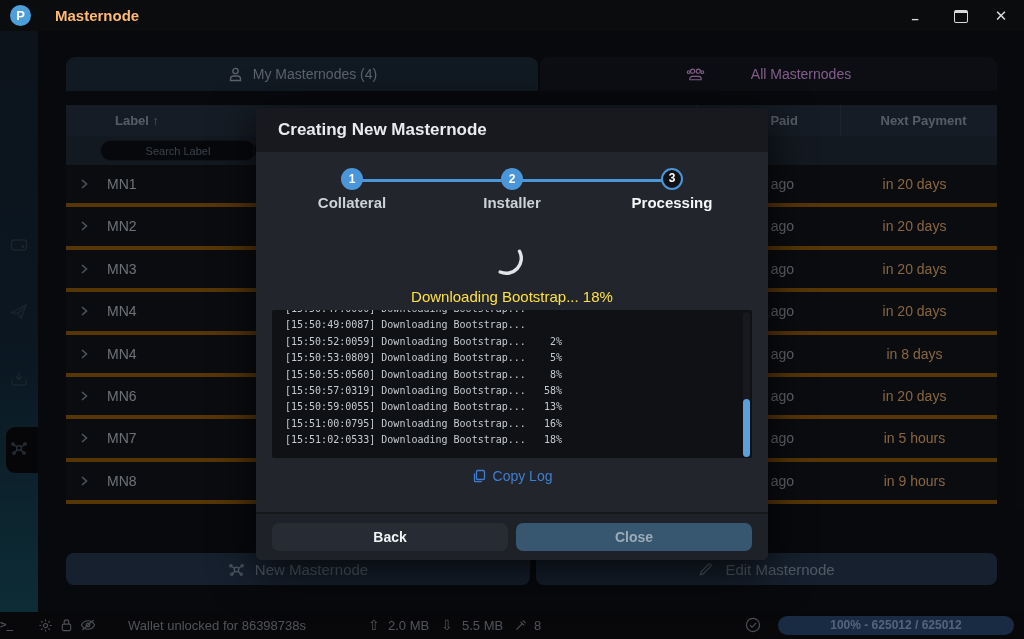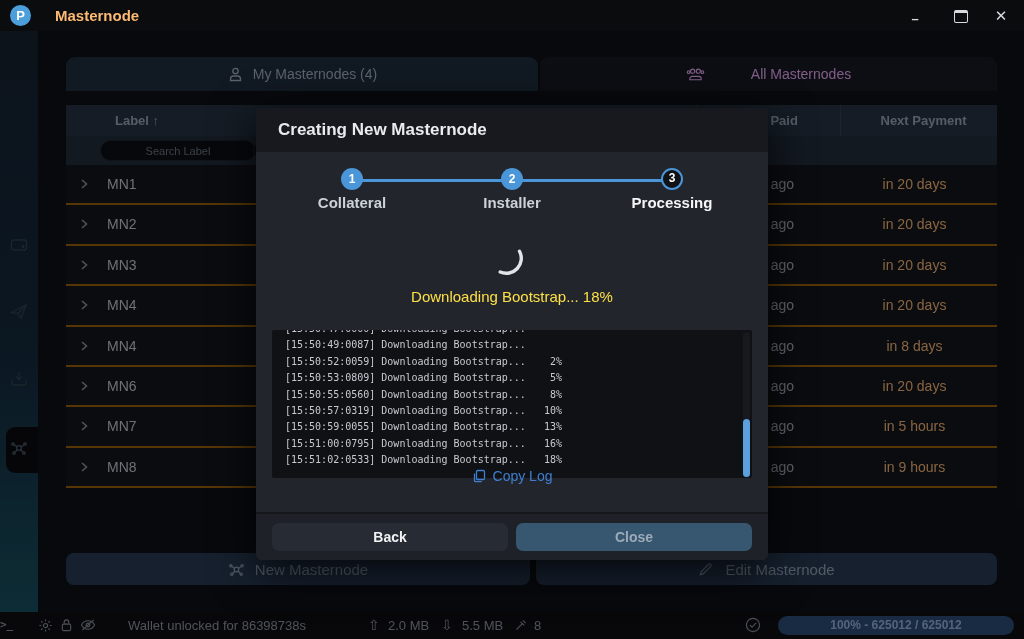--- a/index.html
+++ b/index.html
@@ -39,21 +39,21 @@
   .th{position:absolute;top:0;height:31px;line-height:31px;color:#9cadbe;font-size:13px;font-weight:700;margin-left:8px;}
   .th-label{left:41px;}
   .th-paid{left:622px;width:144px;text-align:center;border-left:1px solid #35414f;}
   .th-next{left:766px;width:165px;text-align:center;border-left:1px solid #35414f;}
   .filterrow{position:absolute;left:66px;top:136px;width:931px;height:29px;background:#202c3a;}
   .searchpill{position:absolute;top:4px;height:21px;border-radius:11px;background:#0a0d11;border:1px solid #1c232d;
               color:#6c7884;font-size:11px;text-align:center;outline:none;box-sizing:border-box;
               font-family:"Liberation Sans",sans-serif;}
   .searchpill::placeholder{color:#6c7884;}
   .rows{position:absolute;left:66px;top:165px;width:931px;}
-  .row{position:relative;height:38.4px;background:#11141a;border-bottom:2px solid #a16207;}
+  .row{position:relative;height:38.4px;background:#11141a;border-bottom:4px solid #a16207;}
   .row .chev{position:absolute;left:12px;top:13px;width:12px;height:12px;color:#8b99a8;}
   .row .lbl{position:absolute;left:41px;top:0;line-height:38.4px;font-size:14px;color:#c9d1d9;}
   .row .paid{position:absolute;left:622px;width:106px;top:0;line-height:38.4px;font-size:14px;color:#b3bdc7;text-align:right;}
   .row .next{position:absolute;left:766px;width:165px;top:0;line-height:38.4px;font-size:14px;color:#fdba74;text-align:center;}
 
   
   .bigbtn{position:absolute;top:553px;height:32px;border-radius:8px;background:#263a52;
           display:flex;align-items:center;justify-content:center;gap:10px;color:#93a6b9;font-size:15px;}
   .bigbtn .ic{width:17px;height:17px;color:currentColor;}
   .btn-new{left:66px;width:464px;}
@@ -78,21 +78,21 @@
   .stepc{position:absolute;top:60px;width:22px;height:22px;border-radius:50%;text-align:center;line-height:22px;
          font-size:12px;font-weight:700;color:#fff;box-sizing:border-box;}
   .stepc.done{background:#4a96d8;}
   .stepc.current{background:#101215;border:2.5px solid #4a96d8;line-height:17px;}
   .steplbl{position:absolute;top:86px;width:140px;text-align:center;font-size:15px;font-weight:700;color:#ccd2d8;}
   .steplbl.current{color:#f4f6f8;}
 
   .spinner{position:absolute;left:238px;top:138px;}
   .dl-status{position:absolute;left:0;top:180px;width:512px;text-align:center;color:#fde047;font-size:15px;}
 
-  .logbox{position:absolute;left:16px;top:202px;width:480px;height:148px;background:#0f1115;border-radius:2px;overflow:hidden;margin-top:20px;}
+  .logbox{position:absolute;left:16px;top:202px;width:480px;height:148px;background:#0f1115;border-radius:2px;overflow:hidden;}
   .loglines{margin-top:-9px;padding-left:13px;}
   .logline{white-space:pre;font-family:"DejaVu Sans Mono",monospace;font-size:10px;line-height:16.4px;color:#c6cbd1;}
   .sc-track{position:absolute;right:2px;top:2px;bottom:1px;width:7px;background:#17191e;border-radius:3.5px;}
   .sc-thumb{position:absolute;right:2px;bottom:1px;width:7px;height:58px;background:#5b9fdd;border-radius:3.5px;}
 
   .copylog{position:absolute;left:0;top:360px;width:512px;display:flex;align-items:center;justify-content:center;gap:7px;
            color:#3f7fd1;font-size:14px;}
   .copylog .ic{width:14px;height:14px;color:currentColor;}
 
   .modal-ft{position:absolute;left:0;bottom:0;width:512px;height:46px;background:#1e2127;border-top:2px solid #15171b;
@@ -352,21 +352,21 @@
     </div>
     <div class="dl-status">Downloading Bootstrap... 18%</div>
 
     <div class="logbox">
       <div class="loglines">
         <div class="logline">[15:50:47:0000] Downloading Bootstrap...</div>
         <div class="logline">[15:50:49:0087] Downloading Bootstrap...</div>
         <div class="logline">[15:50:52:0059] Downloading Bootstrap...    2%</div>
         <div class="logline">[15:50:53:0809] Downloading Bootstrap...    5%</div>
         <div class="logline">[15:50:55:0560] Downloading Bootstrap...    8%</div>
-        <div class="logline">[15:50:57:0319] Downloading Bootstrap...   10%</div>
+        <div class="logline">[15:50:57:0319] Downloading Bootstrap...   58%</div>
         <div class="logline">[15:50:59:0055] Downloading Bootstrap...   13%</div>
         <div class="logline">[15:51:00:0795] Downloading Bootstrap...   16%</div>
         <div class="logline">[15:51:02:0533] Downloading Bootstrap...   18%</div>
       </div>
       <div class="sc-track"></div>
       <div class="sc-thumb"></div>
     </div>
 
     <div class="copylog">
       <span class="ic">

